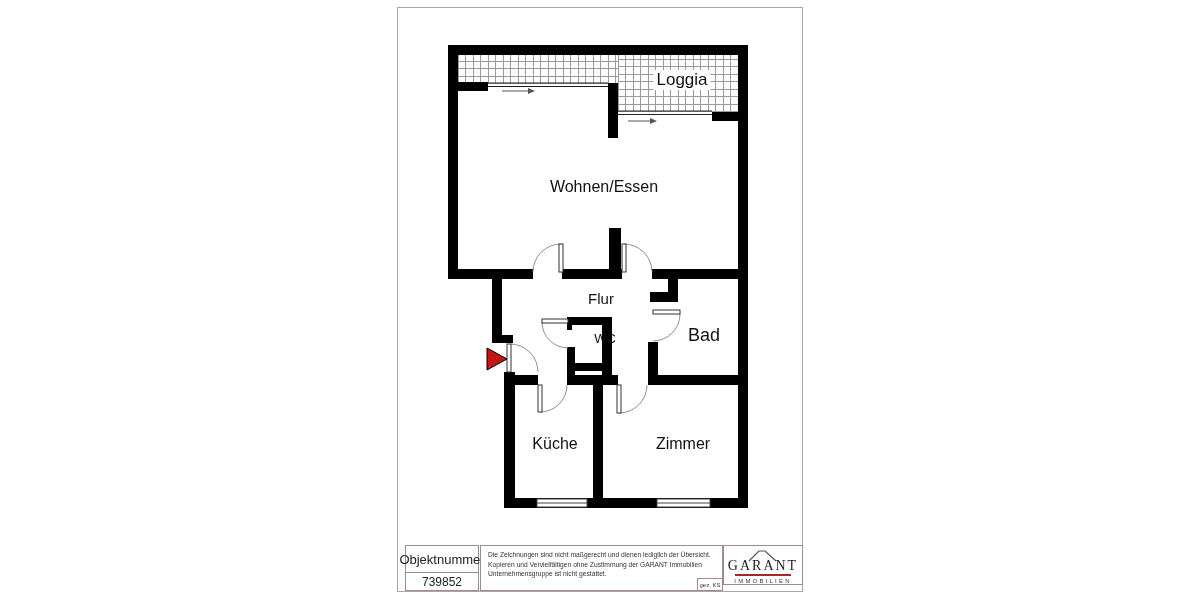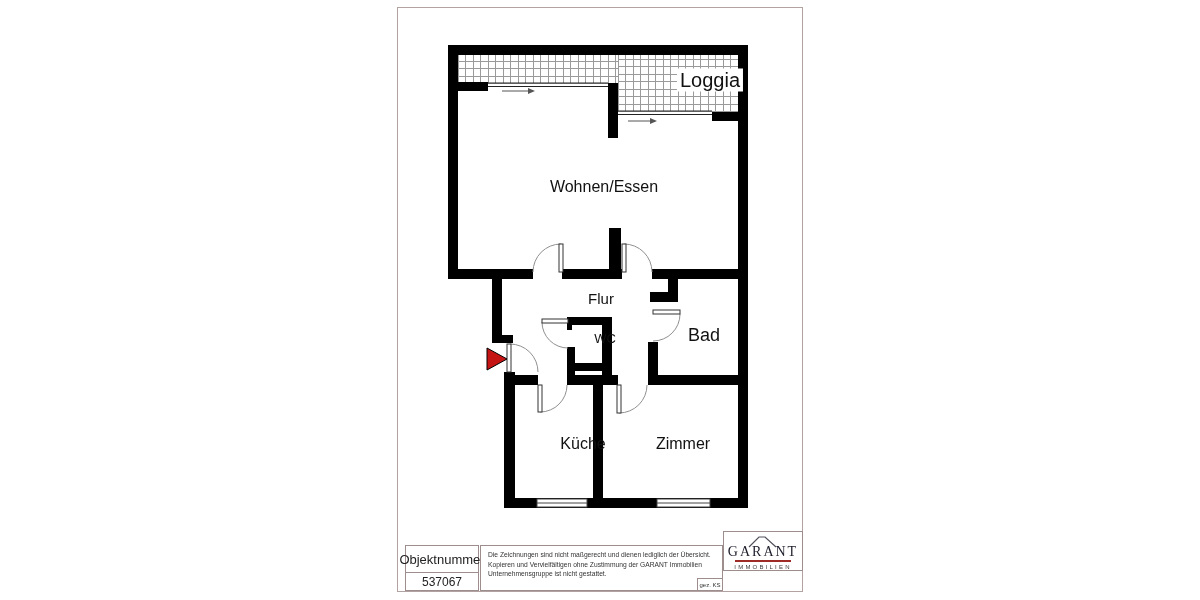--- a/index.html
+++ b/index.html
@@ -7,26 +7,26 @@
           font-family:"Liberation Sans",sans-serif;}
   .page-border{position:absolute;left:397px;top:7px;width:406px;height:585px;
                border:1px solid #b3a2a2;box-sizing:border-box;}
   .wall{position:absolute;background:#000;}
   .hatch{position:absolute;background-color:#fff;
     background-image:
       repeating-linear-gradient(0deg,#9a9a9a 0 1px,transparent 1px 7.5px),
       repeating-linear-gradient(90deg,#9a9a9a 0 1px,transparent 1px 7.5px);}
   .overlay{position:absolute;left:0;top:0;pointer-events:none;}
   .room-label{position:absolute;transform:translate(-50%,-50%);color:#111;white-space:nowrap;}
-  .lbl-loggia{background:#fff;padding:0 3px;font-size:20px;margin-left:28px;}
+  .lbl-loggia{background:#fff;padding:0 3px;font-size:17px;}
   .lbl-wohnen{font-size:16px;}
   .lbl-flur{font-size:15px;}
   .lbl-wc{font-size:13px;}
   .lbl-bad{font-size:18px;}
-  .lbl-kueche{font-size:16px;margin-left:28px;}
+  .lbl-kueche{font-size:16px;}
   .lbl-zimmer{font-size:16px;}
   .tb-box{position:absolute;border:1px solid #9d8d8d;background:#fff;box-sizing:border-box;}
   .tb-cell-top{height:27px;border-bottom:1px solid #9d8d8d;box-sizing:border-box;
                display:flex;align-items:center;justify-content:center;font-size:13px;color:#222;}
   .tb-cell-bottom{height:17px;display:flex;align-items:center;justify-content:center;
                   font-size:12px;color:#222;}
   .disclaimer{padding:4px 0 0 7px;font-size:6.7px;line-height:9.6px;color:#333;}
   .disclaimer div{white-space:nowrap;}
   .gez-box{position:absolute;right:-1px;bottom:-1px;width:26px;height:13px;
            border:1px solid #9d8d8d;box-sizing:border-box;background:#fff;
@@ -126,33 +126,33 @@
   <div class="room-label lbl-loggia" style="left:682px;top:80px;">Loggia</div>
   <div class="room-label lbl-wohnen" style="left:604px;top:187px;">Wohnen/Essen</div>
   <div class="room-label lbl-flur" style="left:601px;top:298px;">Flur</div>
   <div class="room-label lbl-wc" style="left:589px;top:338px;margin-left:16px;">WC</div>
   <div class="room-label lbl-bad" style="left:704px;top:335px;">Bad</div>
   <div class="room-label lbl-kueche" style="left:555px;top:444px;">Küche</div>
   <div class="room-label lbl-zimmer" style="left:667px;top:444px;margin-left:16px;">Zimmer</div>
 
   <div class="tb-box" style="left:405px;top:545px;width:74px;height:46px;">
     <div class="tb-cell-top">Objektnummer</div>
-    <div class="tb-cell-bottom">537067</div>
+    <div class="tb-cell-bottom">739852</div>
   </div>
 
   <div class="tb-box" style="left:480px;top:545px;width:243px;height:46px;">
     <div class="disclaimer">
       <div>Die Zeichnungen sind nicht maßgerecht und dienen lediglich der Übersicht.</div>
       <div>Kopieren und Vervielfältigen ohne Zustimmung der GARANT Immobilien</div>
       <div>Unternehmensgruppe ist nicht gestattet.</div>
     </div>
     <div class="gez-box">gez. KS</div>
   </div>
 
-  <div class="tb-box logo-box" style="left:723px;top:531px;width:80px;height:40px;">
+  <div class="tb-box logo-box" style="left:723px;top:545px;width:80px;height:40px;">
     <svg class="logo-roof" width="40" height="13" viewBox="0 0 40 13">
       <polyline points="6,12 16,2 22,2 33,12" fill="none" stroke="#50505a" stroke-width="1.2"></polyline>
     </svg>
     <div class="logo-wordmark">GARANT</div>
     <div class="logo-underline"></div>
     <div class="logo-subtitle">IMMOBILIEN</div>
   </div>
 
 </div>
 

